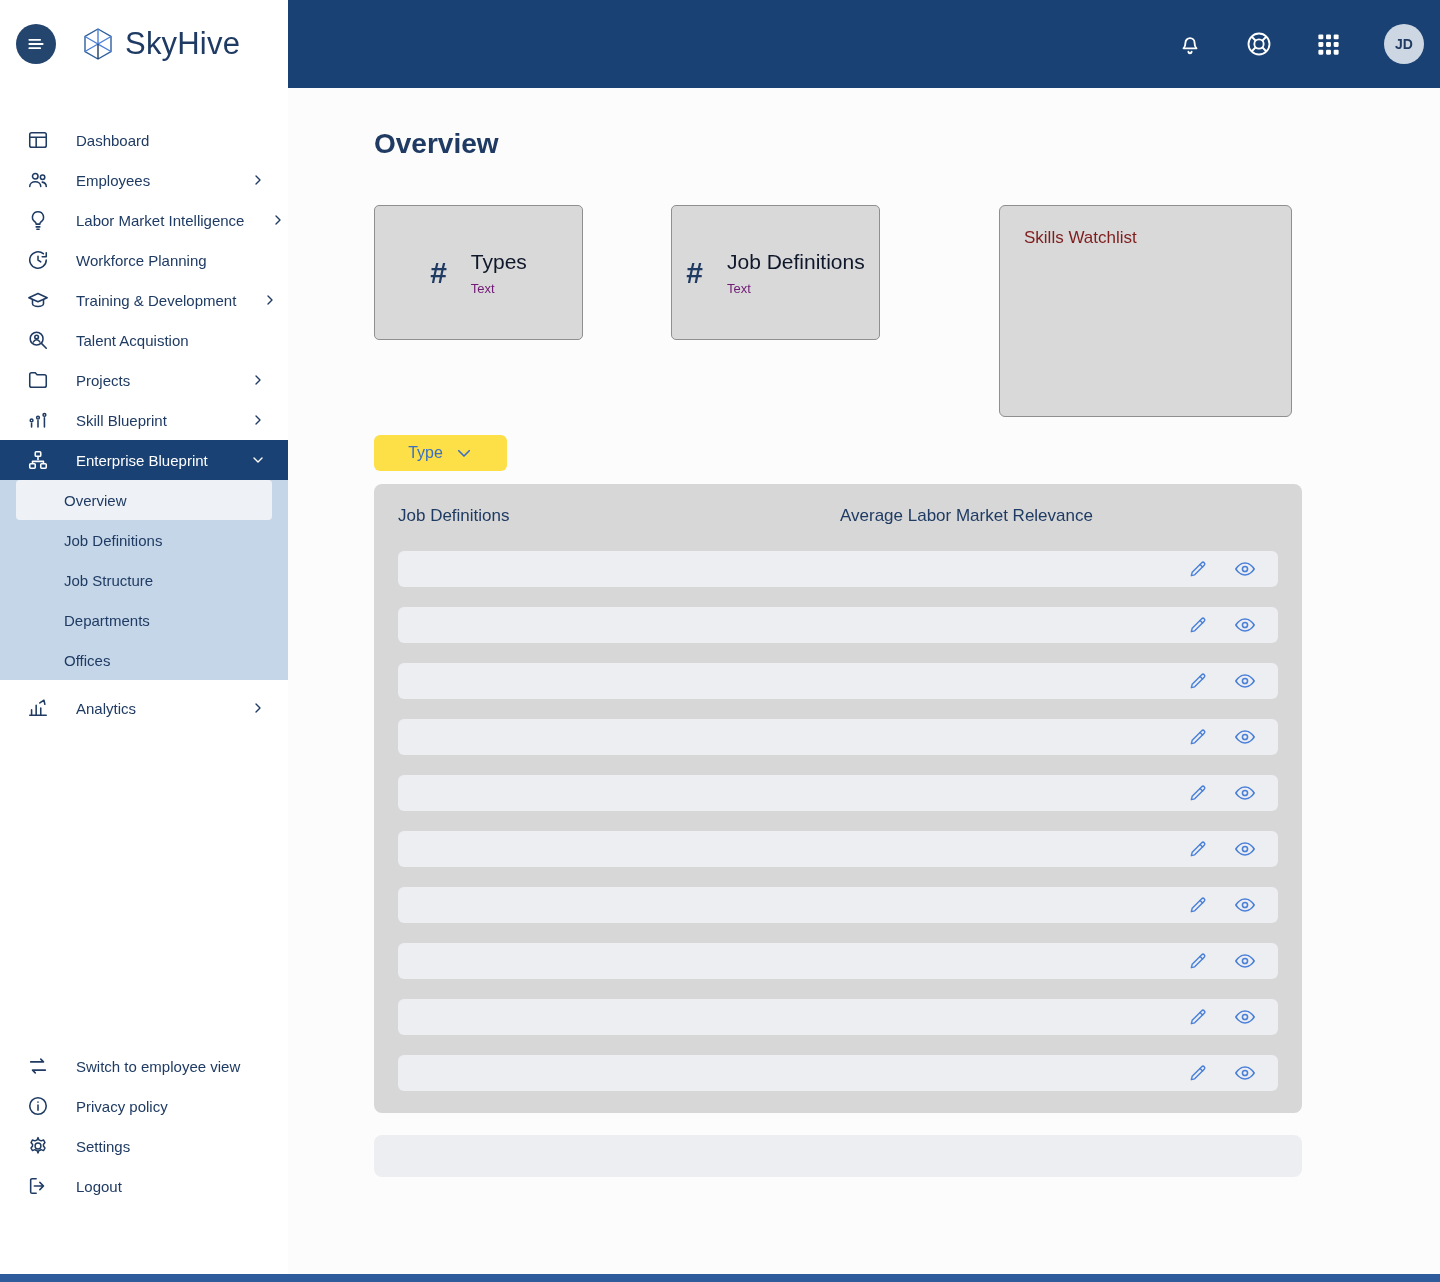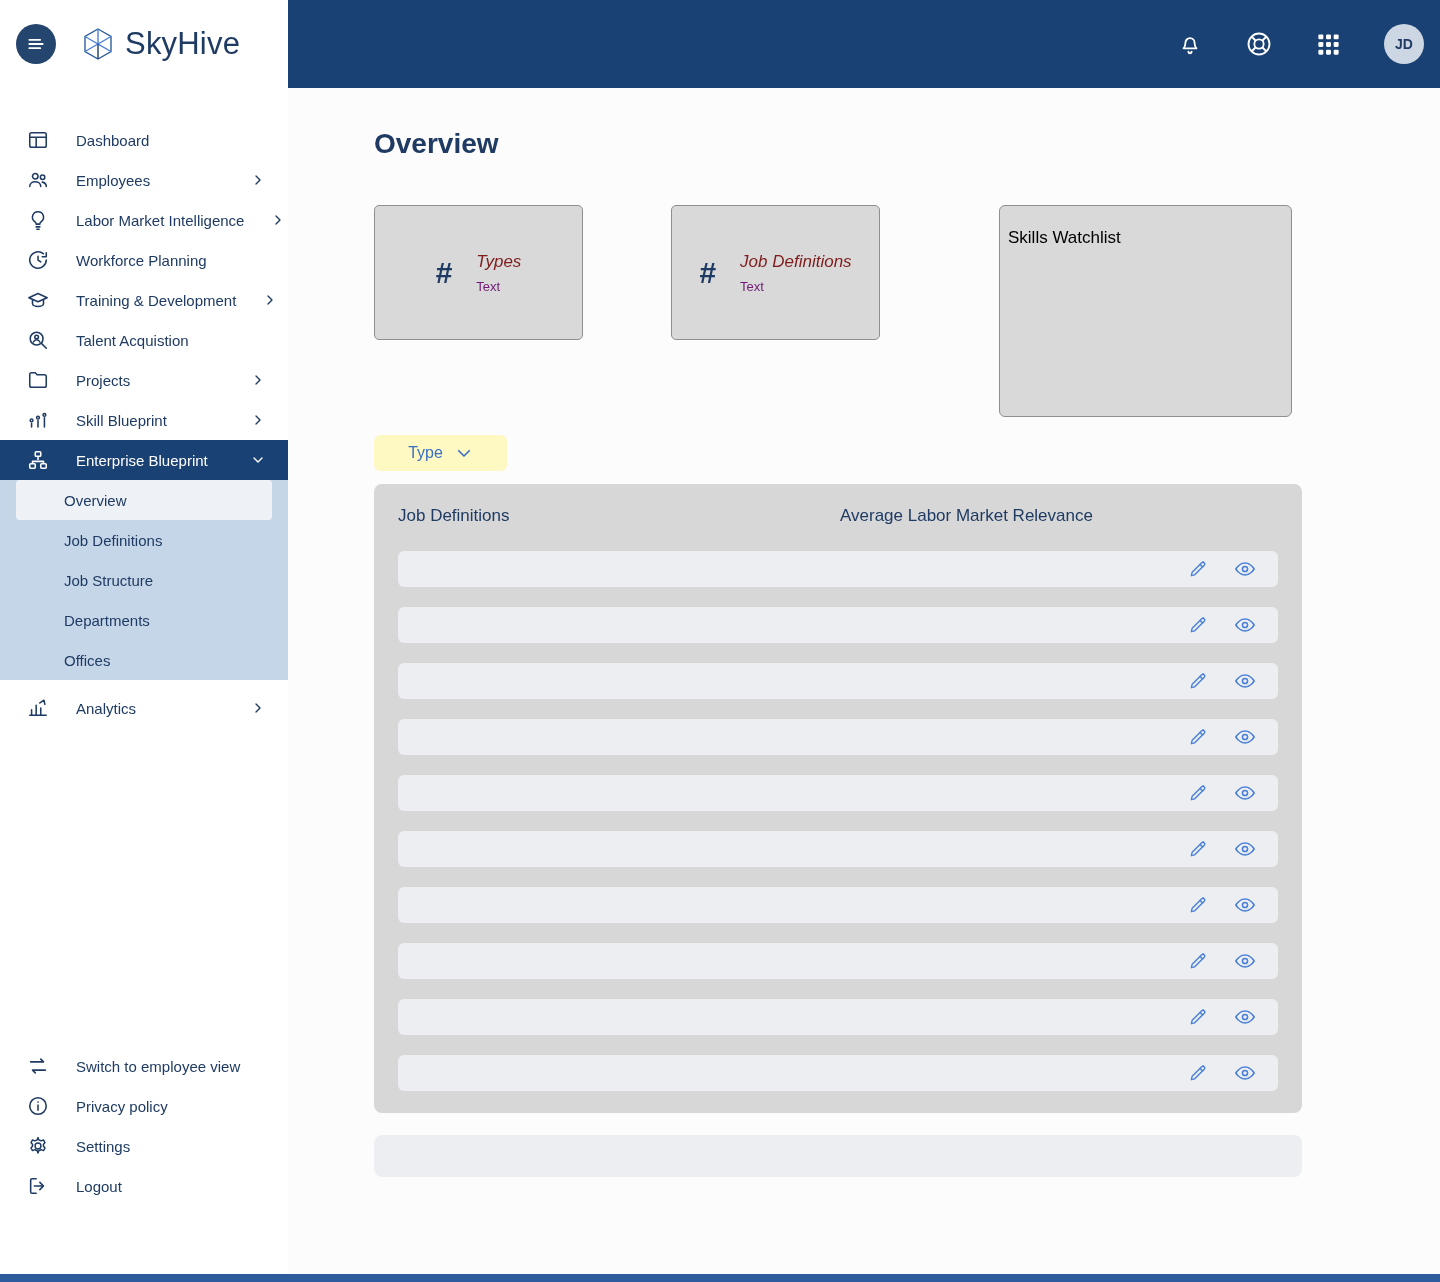--- a/index.html
+++ b/index.html
@@ -36,25 +36,25 @@
   .sidebar-footer { margin-top:auto; padding-bottom:76px; }
 
   
   .content { flex:1; padding:24px 138px 40px 86px; background:#fcfcfc; }
   .page-title { font-size:28px; font-weight:700; color:#1f3b63; margin-top:16px; }
   .cards-row { display:flex; align-items:flex-start; margin-top:45px; }
   .stat-card { width:209px; height:135px; background:#d9d9d9; border:1px solid #8f8f8f; border-radius:5px; display:flex; align-items:center; justify-content:center; gap:24px; }
   .stat-card + .stat-card { margin-left:88px; }
   .stat-symbol { font-size:30px; font-weight:700; color:#1f3b63; }
   .stat-texts { display:flex; flex-direction:column; align-items:flex-start; }
-  .stat-title { font-size:17px; color:#7f1d1d;font-style:italic; }
+  .stat-title { font-size:21px; color:#0f172a; }
   .stat-sub { font-size:13px; color:#701a75; margin-top:7px; }
-  .watchlist-card { width:293px; height:212px; background:#d9d9d9; border:1px solid #8f8f8f; border-radius:6px; margin-left:119px; padding:22px 8px; font-size:17px; color:#000000; }
-
-  .type-btn { margin-top:18px; width:133px; height:36px; background:#fef9c3; border:none; border-radius:6px; color:#3b6fc4; font-size:16px; font-family:inherit; display:flex; align-items:center; justify-content:center; gap:12px; cursor:pointer; }
+  .watchlist-card { width:293px; height:212px; background:#d9d9d9; border:1px solid #8f8f8f; border-radius:6px; margin-left:119px; padding:22px 24px; font-size:17px; color:#7f1d1d; }
+
+  .type-btn { margin-top:18px; width:133px; height:36px; background:#fde047; border:none; border-radius:6px; color:#3b6fc4; font-size:16px; font-family:inherit; display:flex; align-items:center; justify-content:center; gap:12px; cursor:pointer; }
 
   .table-panel { margin-top:13px; width:928px; background:#d7d7d7; border-radius:8px; padding:20px 24px 22px; }
   .table-head { display:flex; align-items:baseline; line-height:24px; margin-bottom:23px; }
   .th { font-size:17px; font-weight:500; color:#1f3b63; }
   .th-1 { width:442px; }
   .t-row { height:36px; background:#eceef1; border-radius:6px; display:flex; align-items:center; justify-content:flex-end; gap:26px; padding-right:22px; margin-bottom:20px; }
   .t-row:last-child { margin-bottom:0; }
   .row-icon { background:none; border:none; color:#4a80d9; display:flex; align-items:center; cursor:pointer; padding:0; }
 
   .bottom-skeleton { margin-top:22px; width:928px; height:42px; background:#eceef1; border-radius:8px; }

